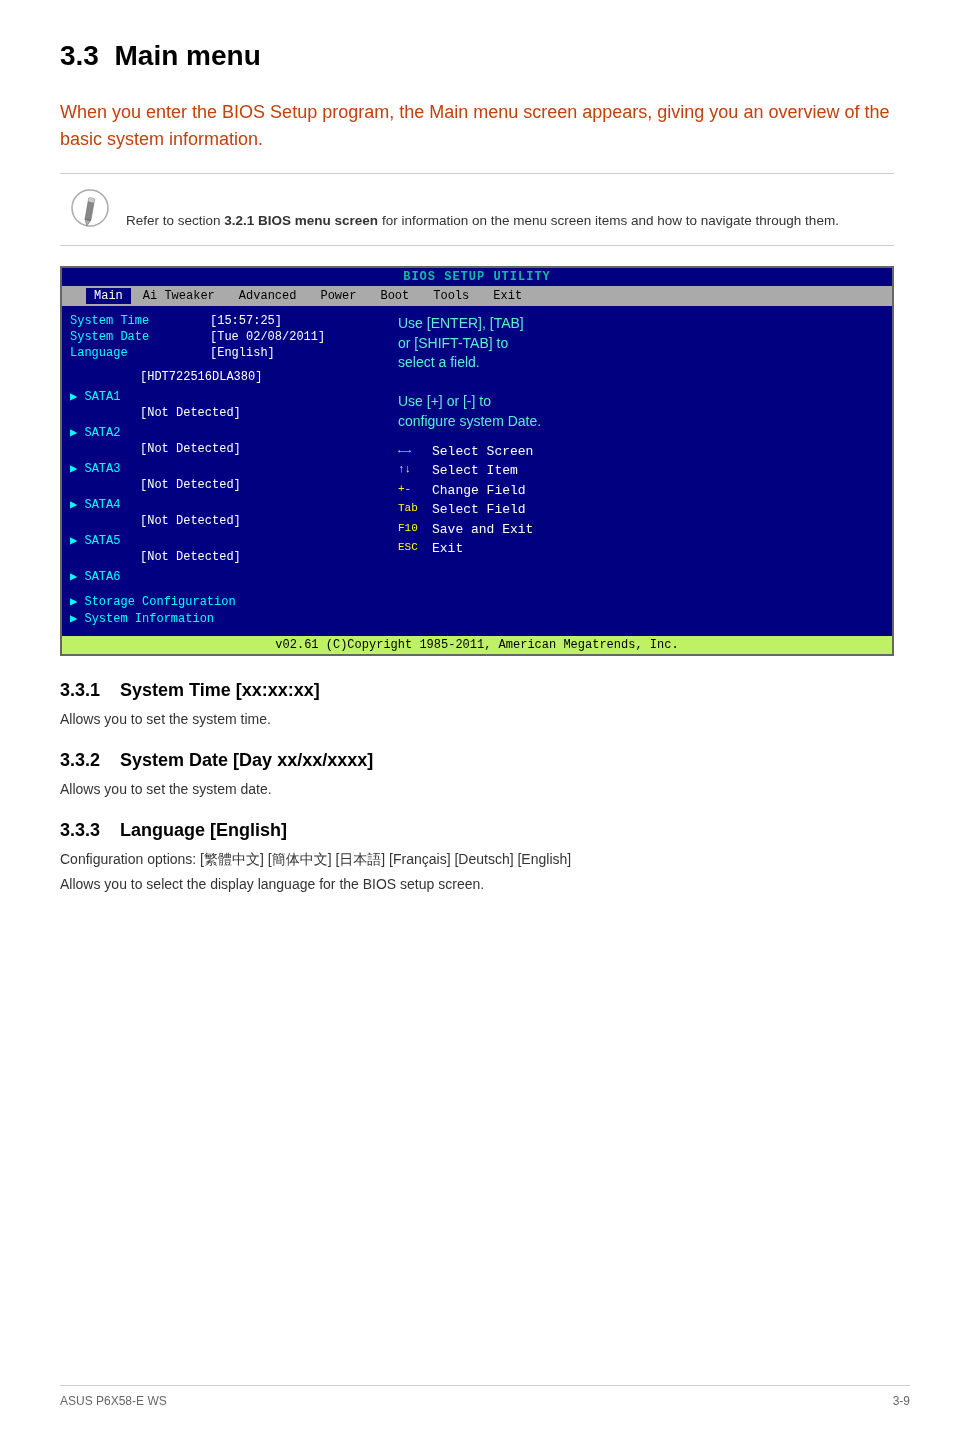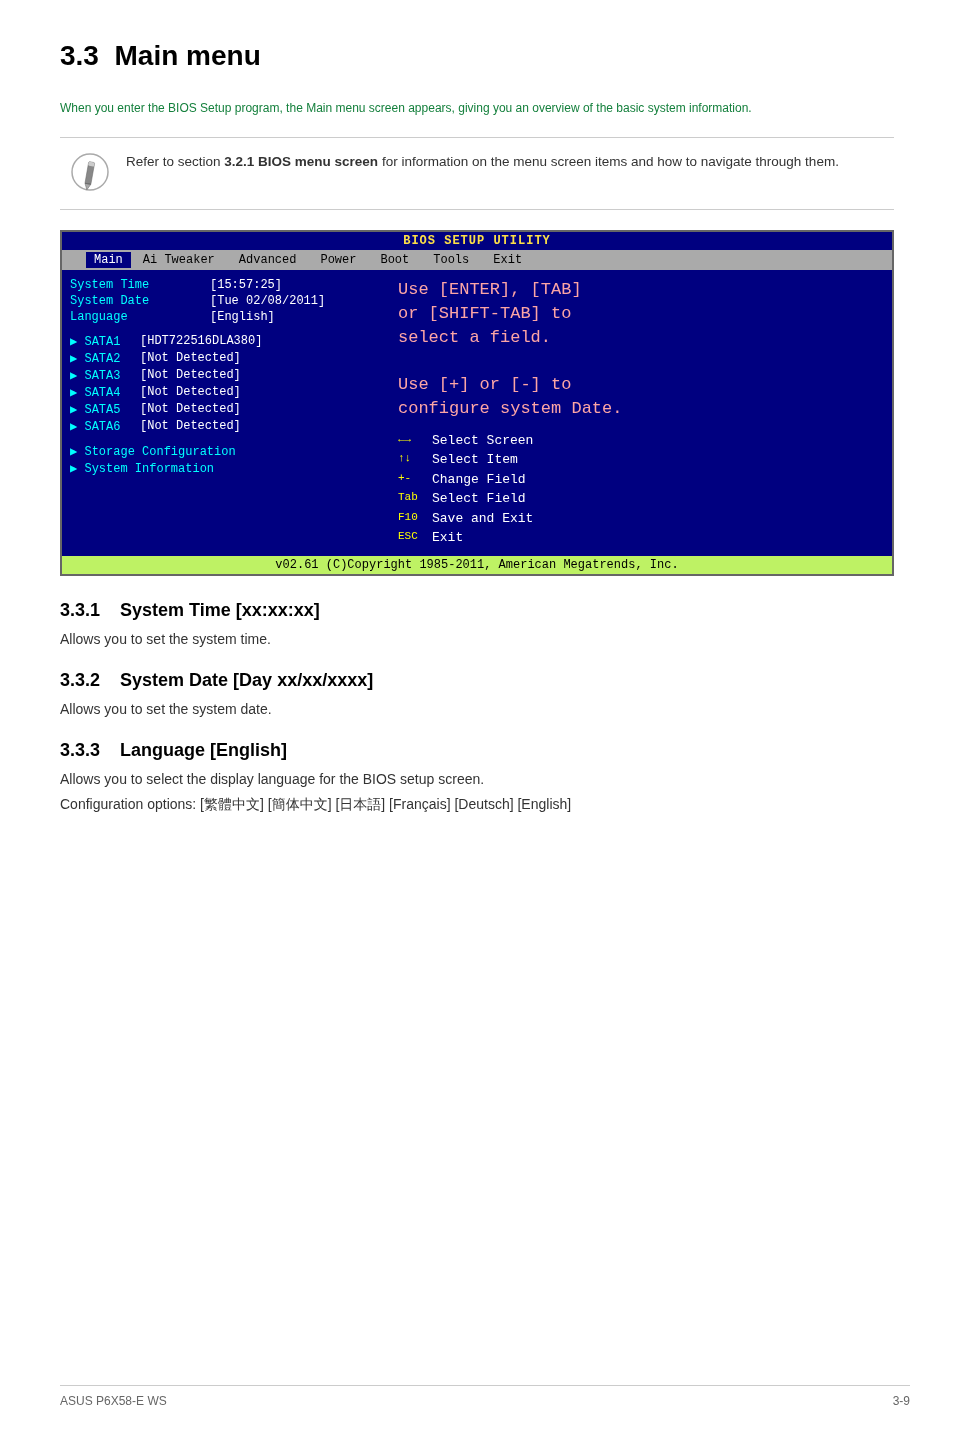--- a/index.html
+++ b/index.html
@@ -15,30 +15,30 @@
 
     
     .section-heading {
       font-size: 28px;
       font-weight: bold;
       margin-bottom: 27px;
       color: #000;
     }
 
     .section-intro {
-      font-size: 12px;
+      font-size: 18px;
       line-height: 1.5;
       margin-bottom: 20px;
-      color: #15803d;
+      color: #c2410c;
     }
 
     
     .note-box {
       display: flex;
-      align-items: flex-start;
+      align-items: flex-end;
       border-top: 1px solid #ccc;
       border-bottom: 1px solid #ccc;
       padding: 14px 10px;
       margin-bottom: 20px;
       gap: 16px;
     }
 
     .note-text {
       font-size: 13.5px;
       line-height: 1.5;
@@ -50,21 +50,21 @@
       background: #000080;
       color: #fff;
       font-family: 'Courier New', Courier, monospace;
       font-size: 12px;
       margin-bottom: 24px;
       border: 2px solid #666;
     }
 
     .bios-title-bar {
       background: #000080;
-      color: #fde047;
+      color: #14b8a6;
       text-align: center;
       padding: 2px 0;
       font-weight: bold;
       letter-spacing: 1px;
     }
 
     .bios-menu-bar {
       background: #aaaaaa;
       color: #000;
       display: flex;
@@ -124,20 +124,21 @@
     .bios-sata-row {
       display: flex;
       margin-bottom: 2px;
     }
 
     .bios-sata-label {
       color: #00ffff;
       min-width: 70px;
       font-family: 'Courier New', Courier, monospace;
       font-size: 12px;
+      margin-top: 19px;
     }
 
     .bios-sata-label::before {
       content: '▶ ';
       color: #00ffff;
     }
 
     .bios-sata-value {
       color: #fff;
       font-family: 'Courier New', Courier, monospace;
@@ -154,23 +155,23 @@
       font-family: 'Courier New', Courier, monospace;
       font-size: 12px;
     }
 
     .bios-submenu-label::before {
       content: '▶ ';
       color: #00ffff;
     }
 
     .bios-help-text {
-      color: #fca5a5;
-      font-family: Liberation Mono, monospace;
-      font-size: 17px;
+      color: #5eead4;
+      font-family: Liberation Sans, sans-serif;
+      font-size: 14px;
       line-height: 1.4;
     }
 
     .bios-keys {
       color: #fff;
       font-family: 'Courier New', Courier, monospace;
       font-size: 11px;
       line-height: 1.5;
       margin-top: 10px;
     }
@@ -389,21 +390,21 @@
   <p class="sub-text">Allows you to set the system time.</p>
 
   <h2 class="sub-heading">
     <span>3.3.2</span>&nbsp;&nbsp;&nbsp;&nbsp;<span>System Date [Day xx/xx/xxxx]</span>
   </h2>
   <p class="sub-text">Allows you to set the system date.</p>
 
   <h2 class="sub-heading">
     <span>3.3.3</span>&nbsp;&nbsp;&nbsp;&nbsp;<span>Language [English]</span>
   </h2>
+  <p class="sub-text">Configuration options: [繁體中文] [簡体中文] [日本語] [Français] [Deutsch] [English]</p>
   <p class="sub-text">Allows you to select the display language for the BIOS setup screen.</p>
-  <p class="sub-text">Configuration options: [繁體中文] [簡体中文] [日本語] [Français] [Deutsch] [English]</p>
 
 </div>
 
 <div class="page-footer">
   <span>ASUS P6X58-E WS</span>
   <span>3-9</span>
 </div>
 
 </body></html>

